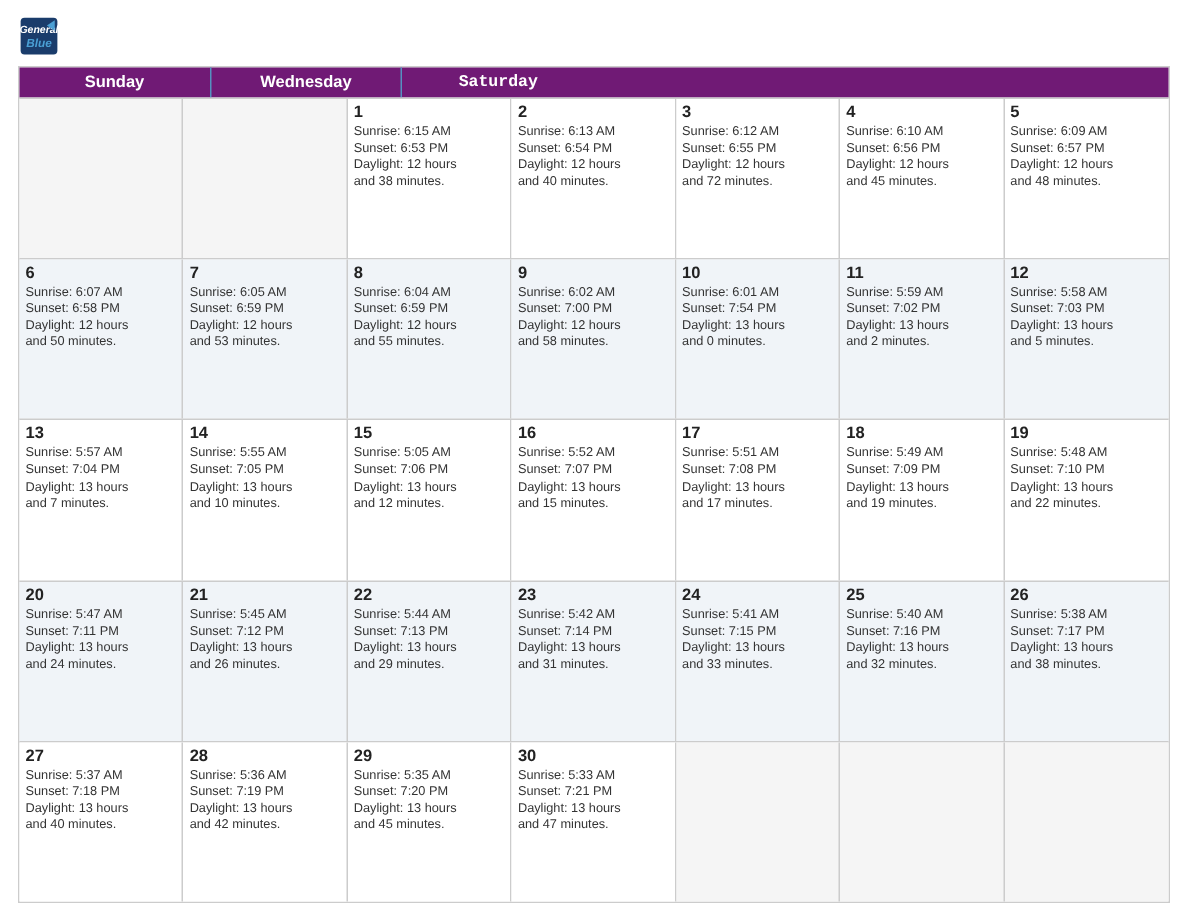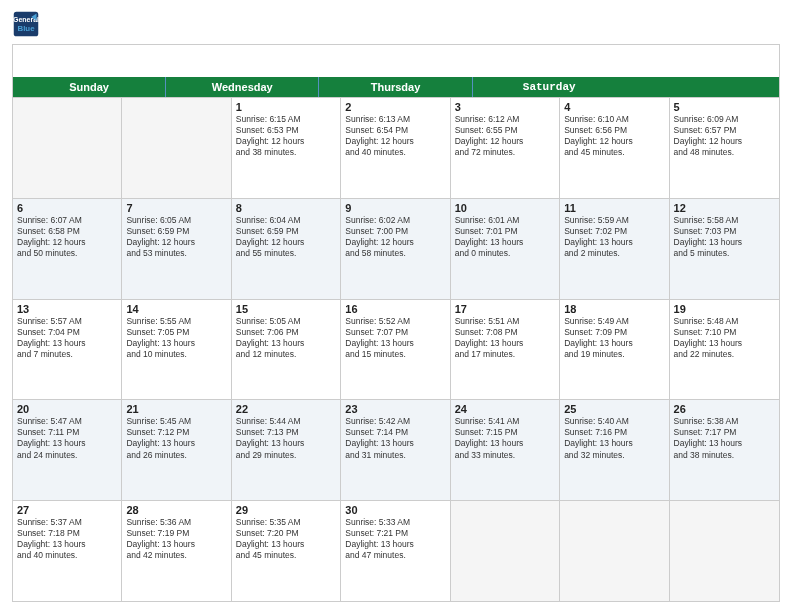--- a/index.html
+++ b/index.html
@@ -20,20 +20,21 @@
     .header {
       display: flex;
       justify-content: space-between;
       align-items: flex-start;
       margin-bottom: 6px;
     }
     .logo {
       display: flex;
       align-items: center;
       gap: 4px;
+      font-style: italic;
     }
     .logo-text {
       font-size: 13px;
       font-weight: bold;
       color: #1a3c6b;
       line-height: 1.2;
     }
     .logo-text span {
       color: #4a9fd4;
     }
@@ -55,23 +56,22 @@
       color: #444;
     }
     .calendar {
       flex: 1;
       display: flex;
       flex-direction: column;
       border: 1px solid #ccc;
     }
     .cal-header {
       display: grid;
-      grid-template-columns: repeat(5, 1fr);
-      background: #15803d;
-      margin-top: 32px;
+      grid-template-columns: repeat(6, 1fr);
+      background: #701a75;
     }
     .cal-header-cell {
       color: #fff;
       font-size: 11px;
       font-weight: bold;
       text-align: center;
       padding: 4px 2px;
       border-right: 1px solid #5591c0;
     }
     .cal-header-cell:last-child { border-right: none; font-family: Liberation Mono, monospace; }
@@ -134,21 +134,20 @@
     <div class="title-block">
       <div class="month-title"></div>
       <div class="subtitle"></div>
     </div>
   </div>
 
   <div class="calendar">
     <div class="cal-header">
     <div class="cal-header-cell">Sunday</div>
         <div class="cal-header-cell">Wednesday</div>
-        <div class="cal-header-cell">Thursday</div>
         <div class="cal-header-cell">Saturday</div>
       </div>
     <div class="cal-body">
     <div class="cal-row">
           <div class="cal-cell empty"></div>
           <div class="cal-cell empty"></div>
           <div class="cal-cell">
             <span class="day-num">1</span>
             <span class="cell-line">Sunrise: 6:15 AM</span>
             <span class="cell-line">Sunset: 6:53 PM</span>
@@ -209,21 +208,21 @@
           <div class="cal-cell alt-row">
             <span class="day-num">9</span>
             <span class="cell-line">Sunrise: 6:02 AM</span>
             <span class="cell-line">Sunset: 7:00 PM</span>
             <span class="cell-line">Daylight: 12 hours</span>
             <span class="cell-line">and 58 minutes.</span>
           </div>
           <div class="cal-cell alt-row">
             <span class="day-num">10</span>
             <span class="cell-line">Sunrise: 6:01 AM</span>
-            <span class="cell-line">Sunset: 7:01 PM</span>
+            <span class="cell-line">Sunset: 7:54 PM</span>
             <span class="cell-line">Daylight: 13 hours</span>
             <span class="cell-line">and 0 minutes.</span>
           </div>
           <div class="cal-cell alt-row">
             <span class="day-num">11</span>
             <span class="cell-line">Sunrise: 5:59 AM</span>
             <span class="cell-line">Sunset: 7:02 PM</span>
             <span class="cell-line">Daylight: 13 hours</span>
             <span class="cell-line">and 2 minutes.</span>
           </div>

